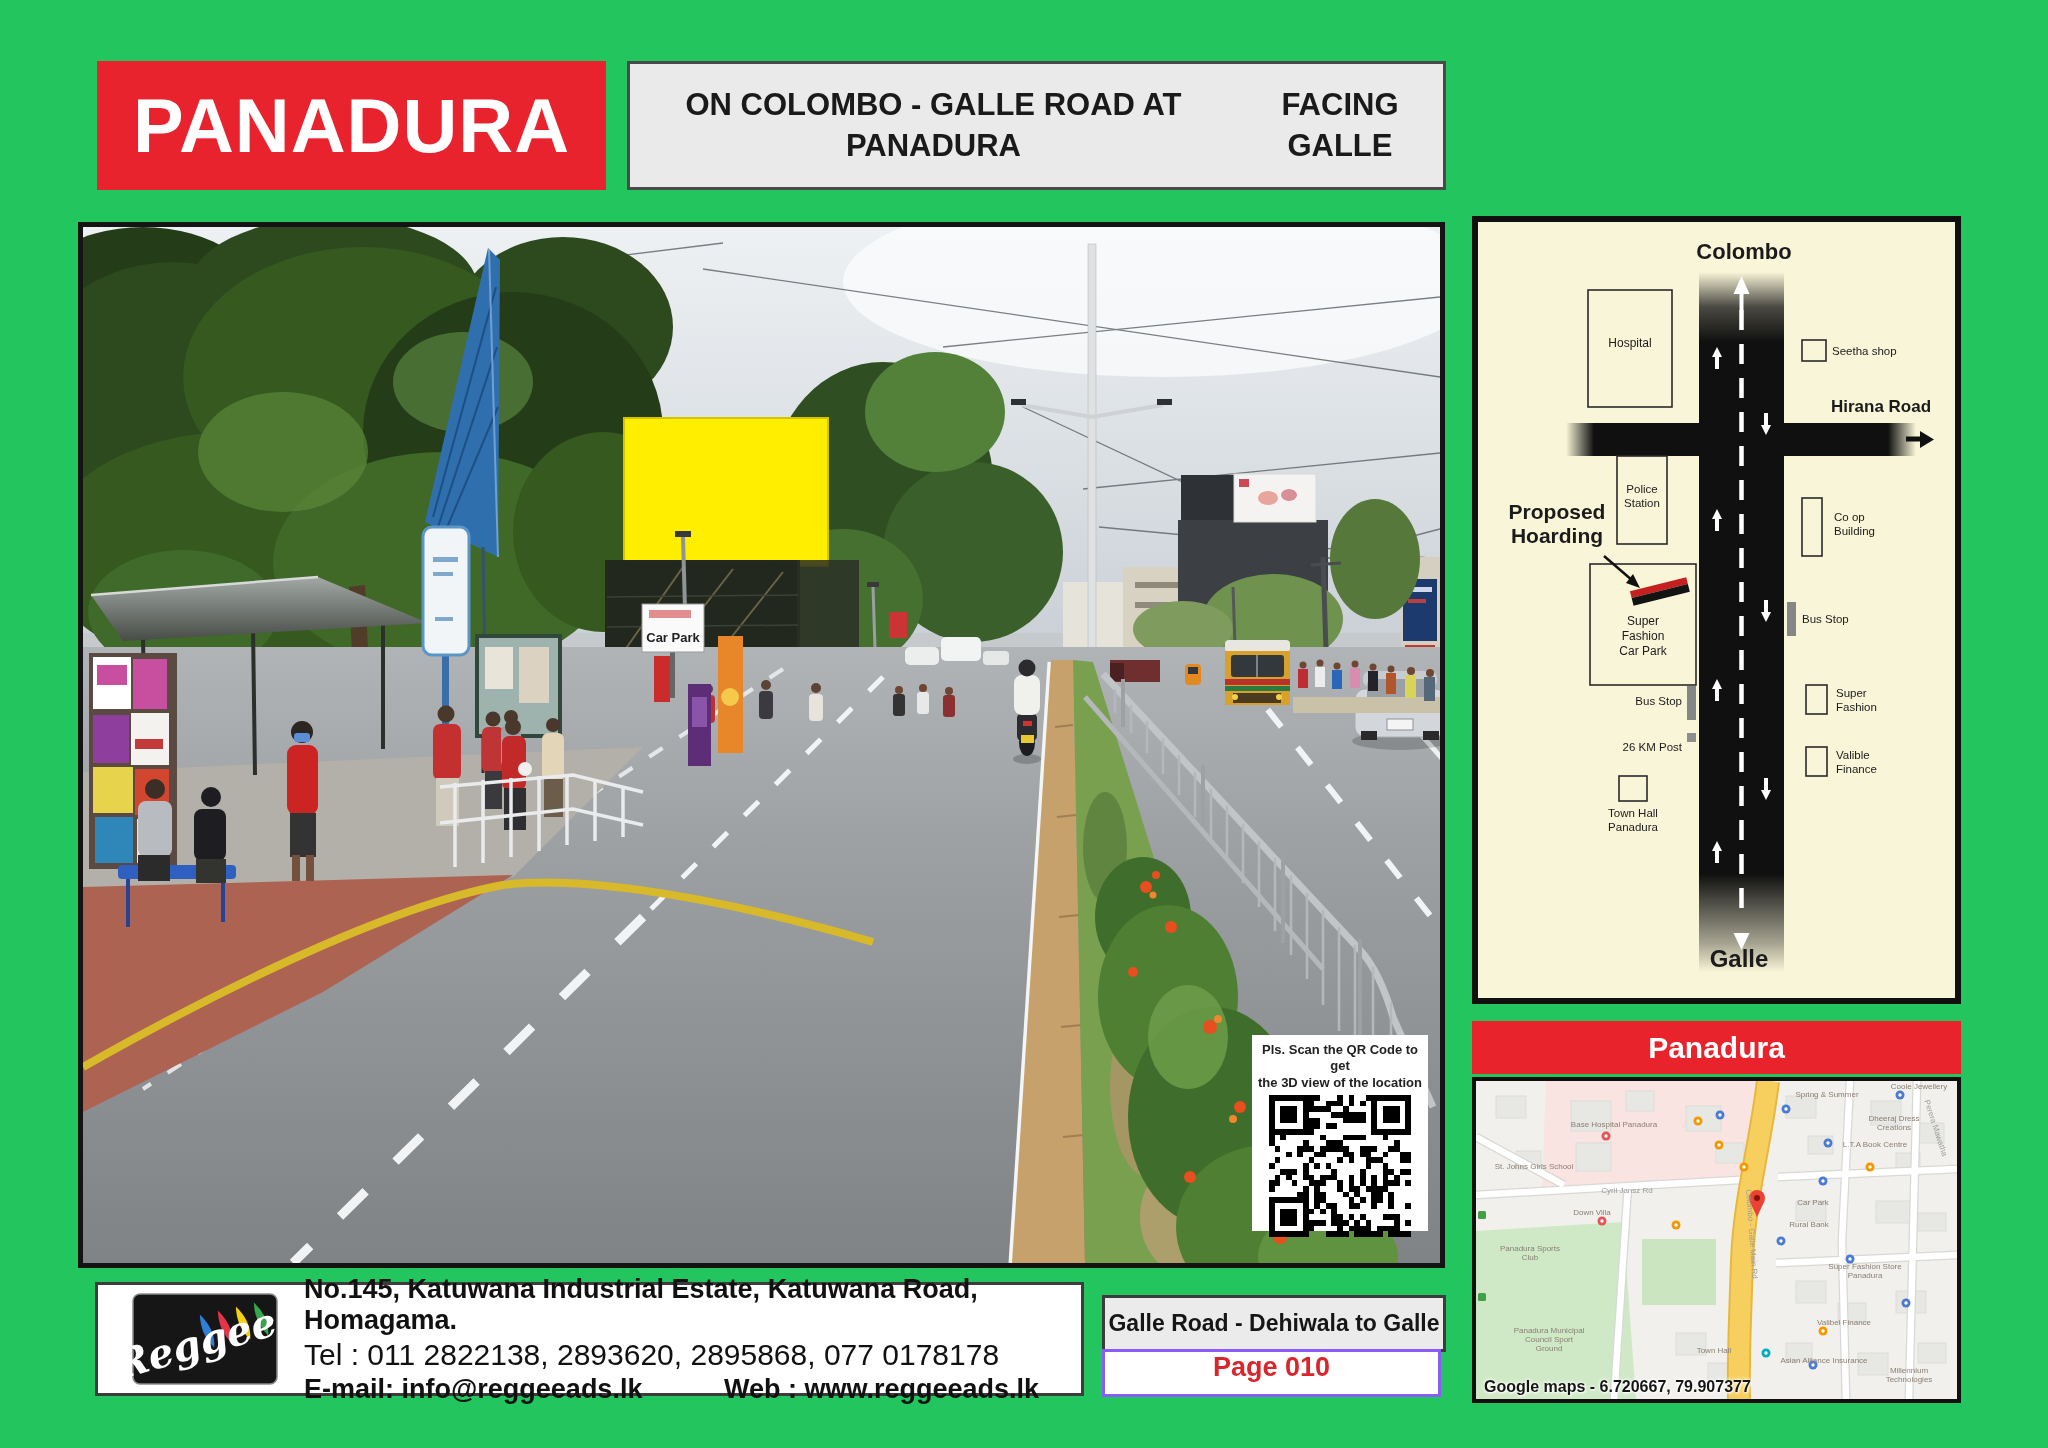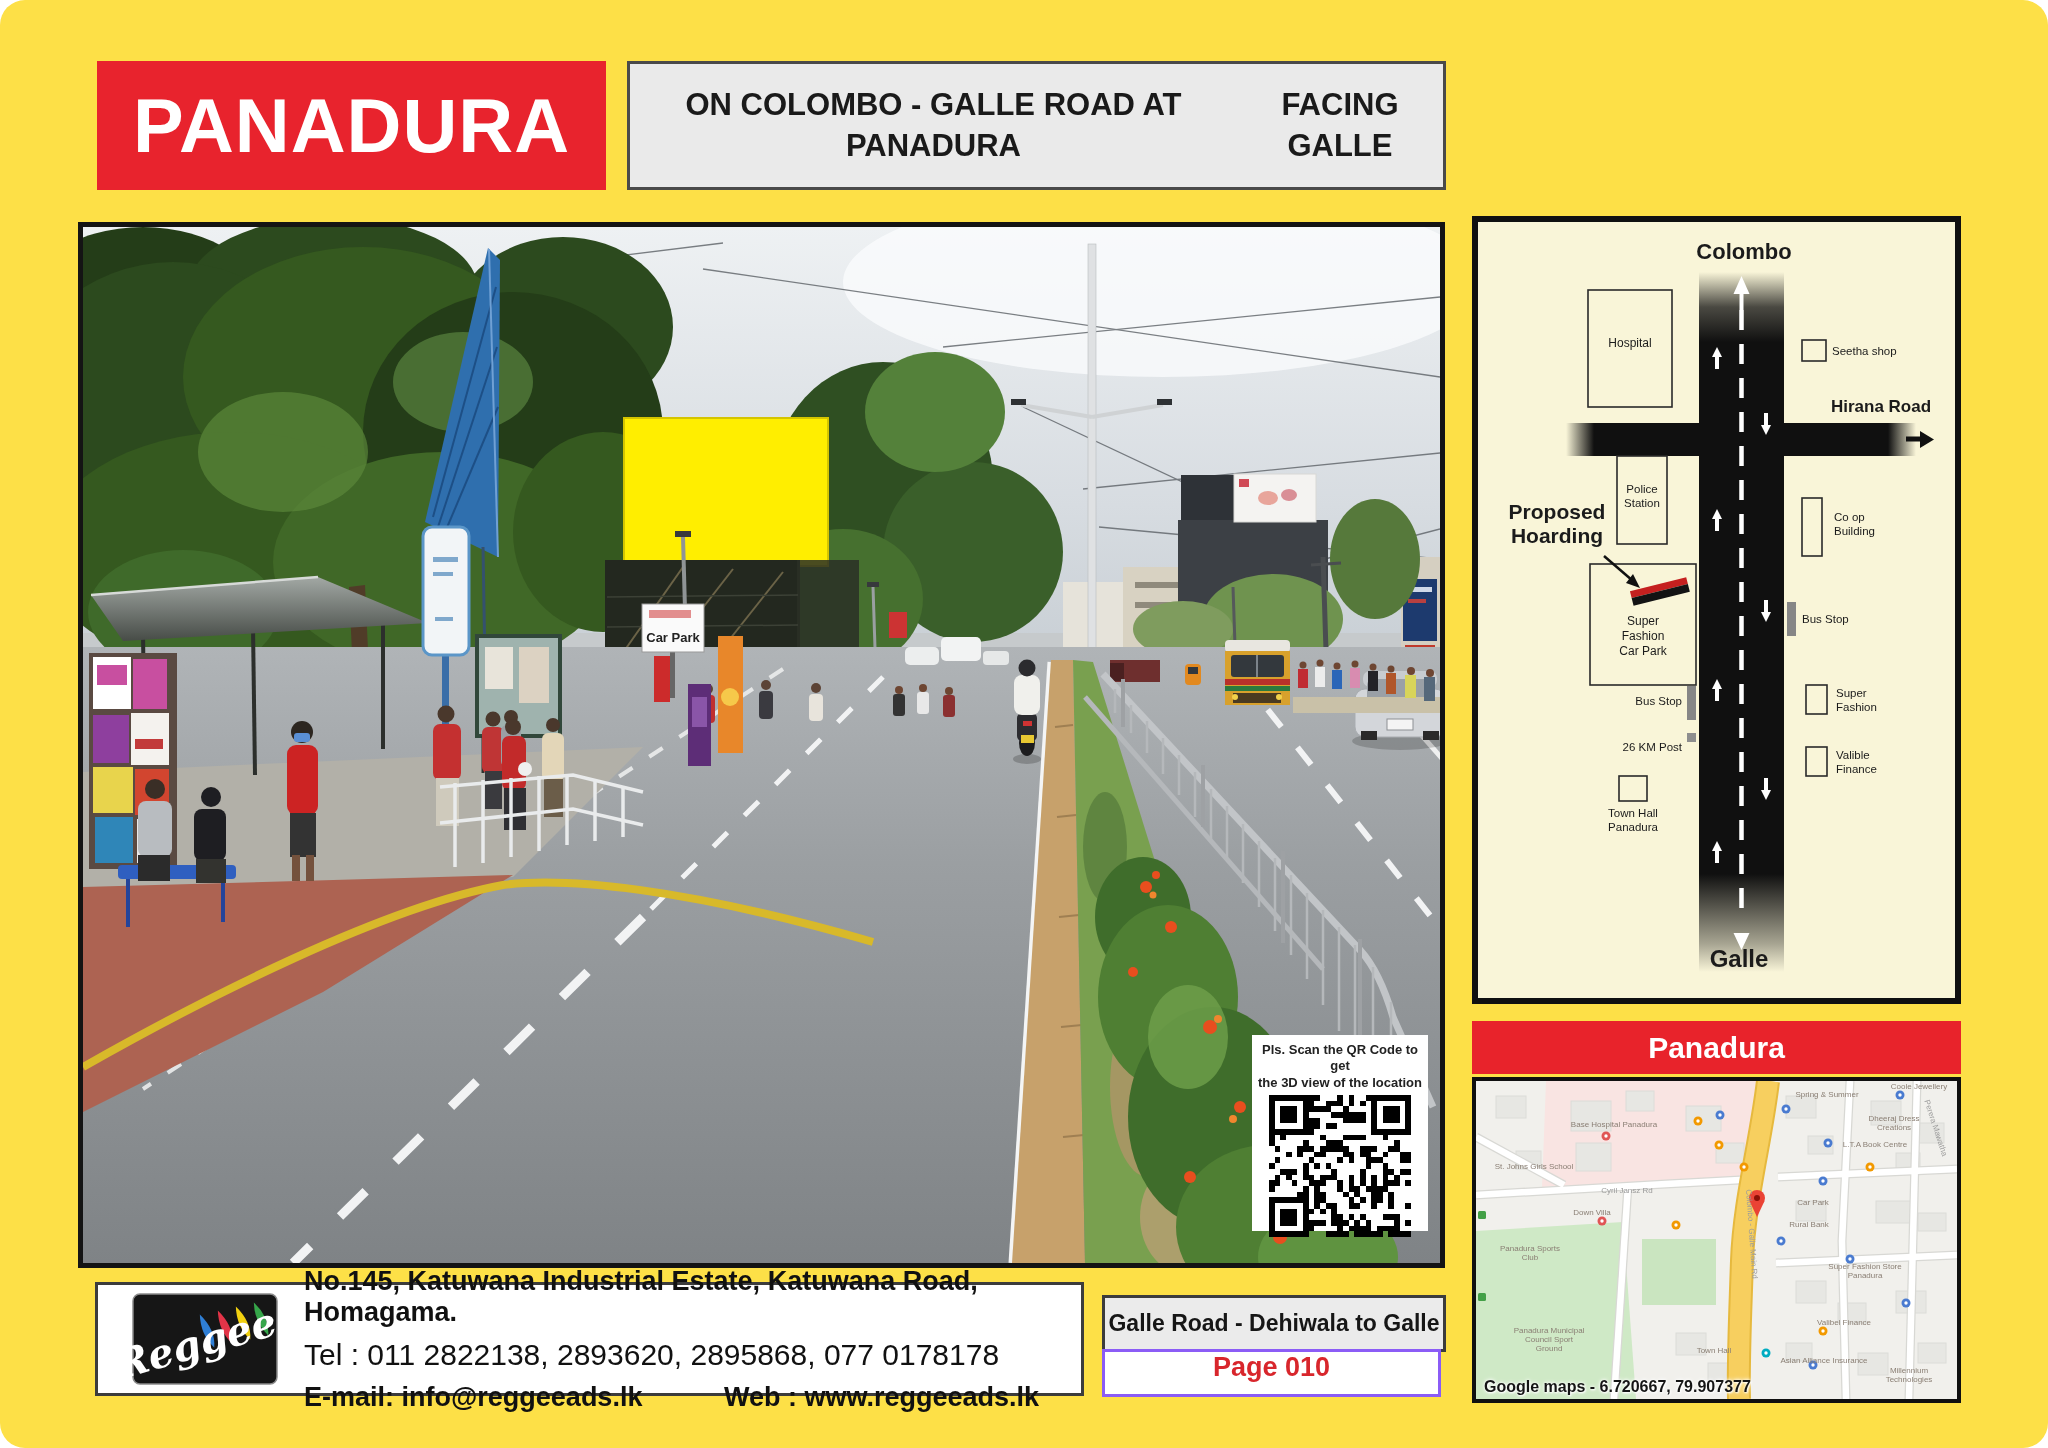--- a/index.html
+++ b/index.html
@@ -1,17 +1,17 @@
 <!DOCTYPE html>
 <html><head>
 <meta charset="utf-8">
 <style>
   html,body{margin:0;padding:0;background:#fff;}
-  .page{position:relative;width:2048px;height:1448px;background:#fde047;overflow:hidden;
-        font-family:"Liberation Sans",sans-serif;border-radius:25px;}
+  .page{position:relative;width:2048px;height:1448px;background:#22c55e;overflow:hidden;
+        font-family:"Liberation Sans",sans-serif;}
   .abs{position:absolute;}
   
   .hdr-red{left:97px;top:61px;width:509px;height:129px;background:#e8232d;color:#fff;
            display:flex;align-items:center;justify-content:center;font-size:76px;font-weight:bold;letter-spacing:1px;}
   .hdr-gray{left:627px;top:61px;width:819px;height:129px;background:#eaeaea;border:3px solid #4a4a4a;
             box-sizing:border-box;display:flex;align-items:center;justify-content:center;
             font-size:31px;font-weight:bold;color:#1a1a1a;line-height:1.3;text-align:center;}
   .hdr-blue{left:1479px;top:61px;width:477px;height:129px;background:#1580c8;color:#fff;
             display:flex;align-items:center;justify-content:center;font-size:66px;font-weight:bold;}
   
@@ -28,21 +28,21 @@
   .mapframe{left:1472px;top:1077px;width:489px;height:326px;border:4px solid #101010;box-sizing:border-box;
             background:#f1f0ec;overflow:hidden;}
   .mlabel{position:absolute;font-size:8px;color:#8a7f74;line-height:1.12;text-align:center;}
   .mroad{color:#9b9b9b !important;}
   .mcaption{position:absolute;left:8px;bottom:3px;font-size:16px;font-weight:bold;color:#151515;
             text-shadow:0 0 3px #fff,0 0 5px #fff,1px 1px 2px #fff;}
   
   .footbox{left:95px;top:1282px;width:989px;height:114px;border:3px solid #3c3c3c;box-sizing:border-box;
            background:#fff;display:flex;align-items:center;}
   .logo{margin-left:34px;flex:0 0 146px;}
-  .ftext{margin-left:26px;display:flex;flex-direction:column;justify-content:center;gap:10px;color:#111;}
+  .ftext{margin-left:26px;display:flex;flex-direction:column;justify-content:center;gap:2px;color:#111;}
   .addr{font-size:27px;font-weight:bold;}
   .tel{font-size:30px;font-weight:normal;}
   .ew{display:flex;justify-content:space-between;width:735px;font-size:27px;font-weight:bold;}
   .routebox{left:1102px;top:1295px;width:344px;height:57px;background:#ebebeb;border:3px solid #3c3c3c;
             box-sizing:border-box;display:flex;align-items:center;justify-content:center;font-size:23px;font-weight:bold;color:#161616;}
   .pagebox{left:1102px;top:1349px;width:339px;height:48px;background:#fff;border:3px solid #8b5cf6;
            box-sizing:border-box;display:flex;align-items:flex-start;justify-content:center;font-size:27px;font-weight:bold;color:#d8262c;}
 </style>
 </head>
 <body>

